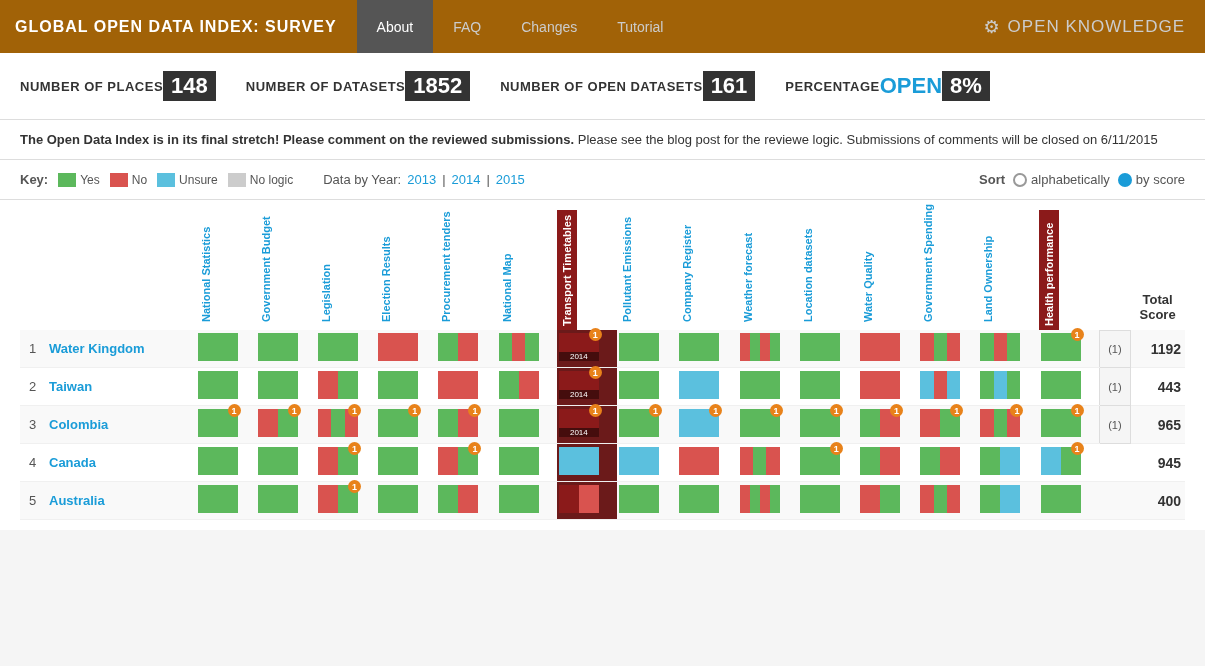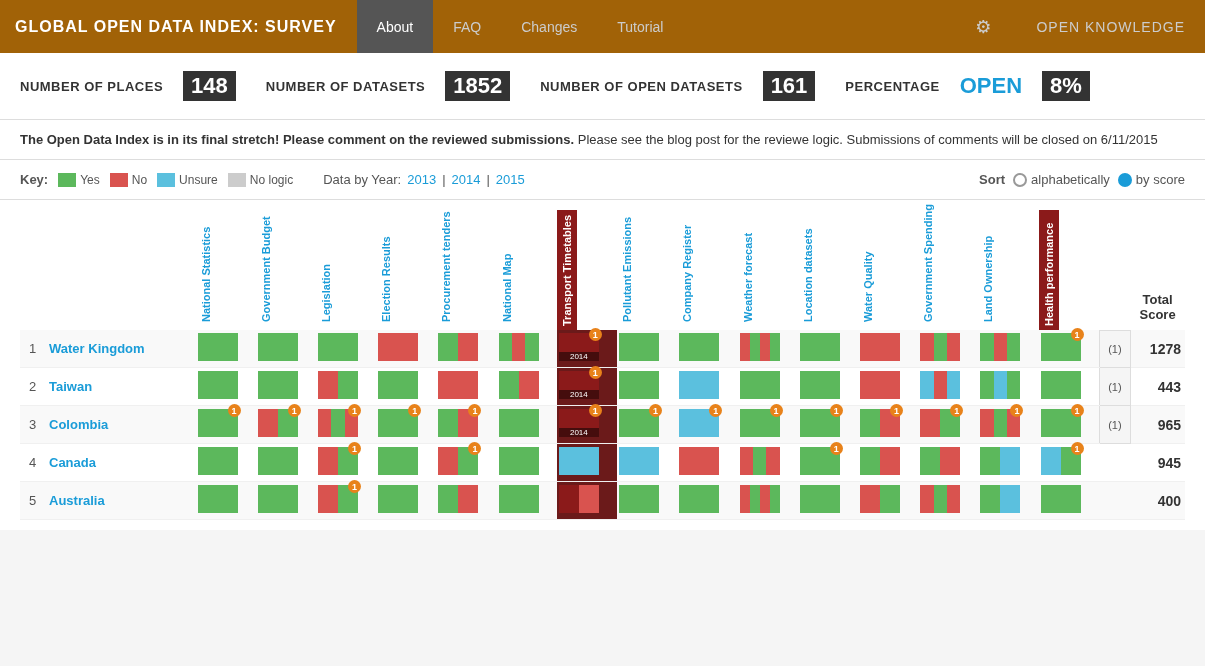--- a/index.html
+++ b/index.html
@@ -45,43 +45,42 @@
     }
     .header-right {
       margin-left: auto;
       display: flex;
       align-items: center;
       padding-right: 20px;
       gap: 8px;
     }
     .ok-logo {
       color: #ccc;
-      font-size: 14px;
+      font-size: 17px;
       text-transform: uppercase;
       letter-spacing: 1px;
-      margin-left: 37px;
     }
     .gear-icon {
       color: #ccc;
       font-size: 18px;
     }
 
     
     .stats-bar {
       background: white;
       padding: 18px 20px;
       display: flex;
       align-items: center;
       gap: 30px;
       border-bottom: 1px solid #ddd;
     }
     .stat-item {
       display: flex;
       align-items: center;
-      gap: 20px;
+      gap: 0;
     }
     .stat-label {
       font-size: 13px;
       font-weight: bold;
       text-transform: uppercase;
       letter-spacing: 0.5px;
       color: #333;
     }
     .stat-value {
       background: #333;
@@ -455,21 +454,21 @@
               </div></div></td>
           <td style="padding: 3px 2px; vertical-align: middle;"><div class="cell-with-badge" style="position: relative; display: inline-block; width: 40px; height: 28px;"><div style="display: flex; width: 100%; height: 100%;">
                 <div style="flex: 1 1 0%; background: rgb(92, 184, 92);"></div>
                 <div style="flex: 1 1 0%; background: rgb(217, 83, 79);"></div>
                 <div style="flex: 1 1 0%; background: rgb(92, 184, 92);"></div>
               </div></div></td>
           <td style="padding: 3px 2px; vertical-align: middle;"><div class="cell-with-badge" style="position: relative; display: inline-block; width: 40px; height: 28px;"><div style="display: flex; width: 100%; height: 100%;">
                 <div style="flex: 1 1 0%; background: rgb(92, 184, 92);"></div>
               </div><div style="position: absolute; top: -5px; right: -3px; background: rgb(232, 130, 26); color: white; border-radius: 50%; width: 13px; height: 13px; font-size: 9px; display: flex; align-items: center; justify-content: center; font-weight: bold;">1</div></div></td>
           <td style="padding: 2px 4px; background: rgb(245, 245, 245); border: 1px solid rgb(221, 221, 221); font-size: 11px; color: rgb(85, 85, 85); text-align: center; white-space: nowrap;">(1)</td>
-          <td class="score-cell">1278</td>
+          <td class="score-cell">1192</td>
         </tr>
         <tr class="data-row" style="background: white;">
           <td class="rank-cell">2</td>
           <td class="country-cell">Taiwan</td>
           <td style="padding: 3px 2px; vertical-align: middle;"><div class="cell-with-badge" style="position: relative; display: inline-block; width: 40px; height: 28px;"><div style="display: flex; width: 100%; height: 100%;">
                 <div style="flex: 1 1 0%; background: rgb(92, 184, 92);"></div>
               </div></div></td>
           <td style="padding: 3px 2px; vertical-align: middle;"><div class="cell-with-badge" style="position: relative; display: inline-block; width: 40px; height: 28px;"><div style="display: flex; width: 100%; height: 100%;">
                 <div style="flex: 1 1 0%; background: rgb(92, 184, 92);"></div>
               </div></div></td>

